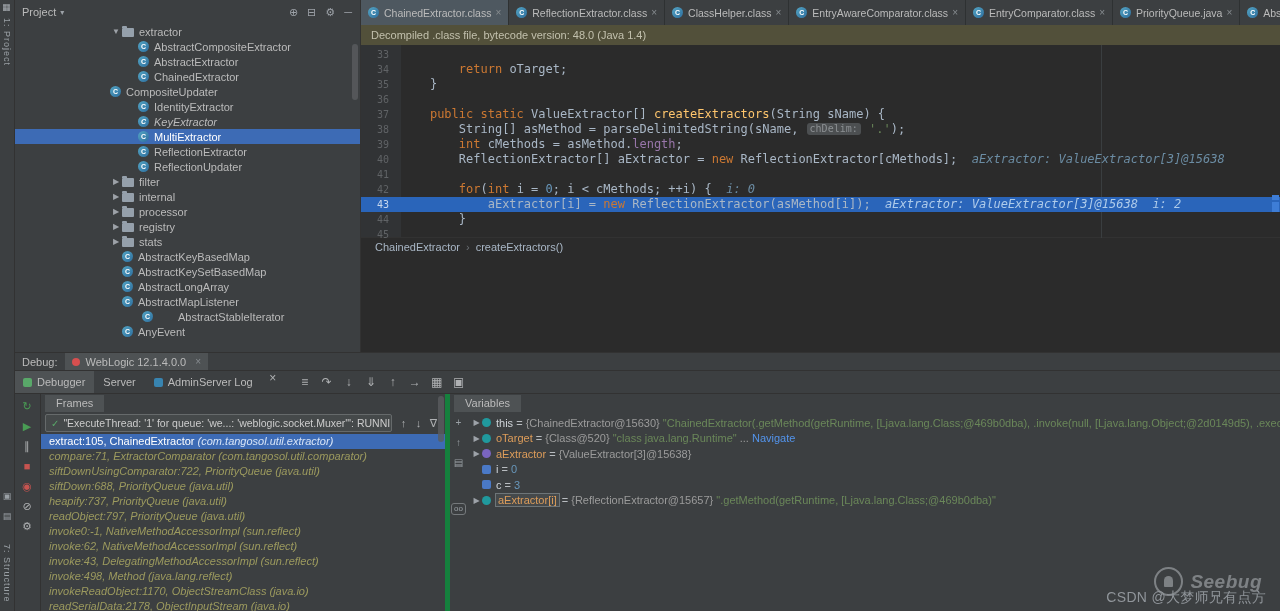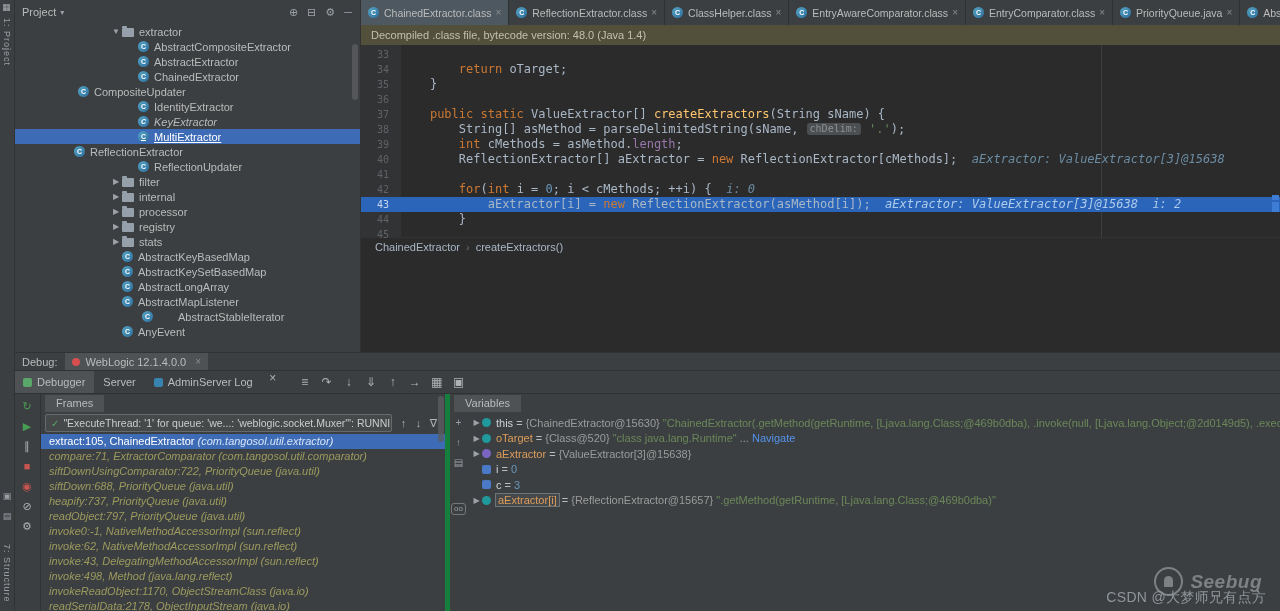--- a/index.html
+++ b/index.html
@@ -151,41 +151,41 @@
         <div class="trow" style="padding-left: 112px;">
           <span class="tarrow"></span>
           <span class="cicon">C</span>
           <span class="tlabel">AbstractExtractor</span>
         </div>
         <div class="trow" style="padding-left: 112px;">
           <span class="tarrow"></span>
           <span class="cicon">C</span>
           <span class="tlabel">ChainedExtractor</span>
         </div>
-        <div class="trow" style="padding-left: 52px;">
+        <div class="trow" style="padding-left: 84px;">
           <span class="tarrow"></span>
           <span class="cicon">C</span>
           <span class="tlabel">CompositeUpdater</span>
         </div>
         <div class="trow" style="padding-left: 112px;">
           <span class="tarrow"></span>
           <span class="cicon">C</span>
           <span class="tlabel">IdentityExtractor</span>
         </div>
         <div class="trow" style="padding-left: 112px; font-style: italic;">
           <span class="tarrow"></span>
           <span class="cicon">C</span>
           <span class="tlabel">KeyExtractor</span>
         </div>
-        <div class="trow sel" style="padding-left: 112px; text-decoration: underline;">
+        <div class="trow sel" style="padding-left: 112px;">
           <span class="tarrow"></span>
           <span class="cicon">C</span>
           <span class="tlabel">MultiExtractor</span>
         </div>
-        <div class="trow" style="padding-left: 48px;">
+        <div class="trow" style="padding-left: 112px;">
           <span class="tarrow"></span>
           <span class="cicon">C</span>
           <span class="tlabel">ReflectionExtractor</span>
         </div>
         <div class="trow" style="padding-left: 112px;">
           <span class="tarrow"></span>
           <span class="cicon">C</span>
           <span class="tlabel">ReflectionUpdater</span>
         </div>
         <div class="trow" style="padding-left: 96px;">

